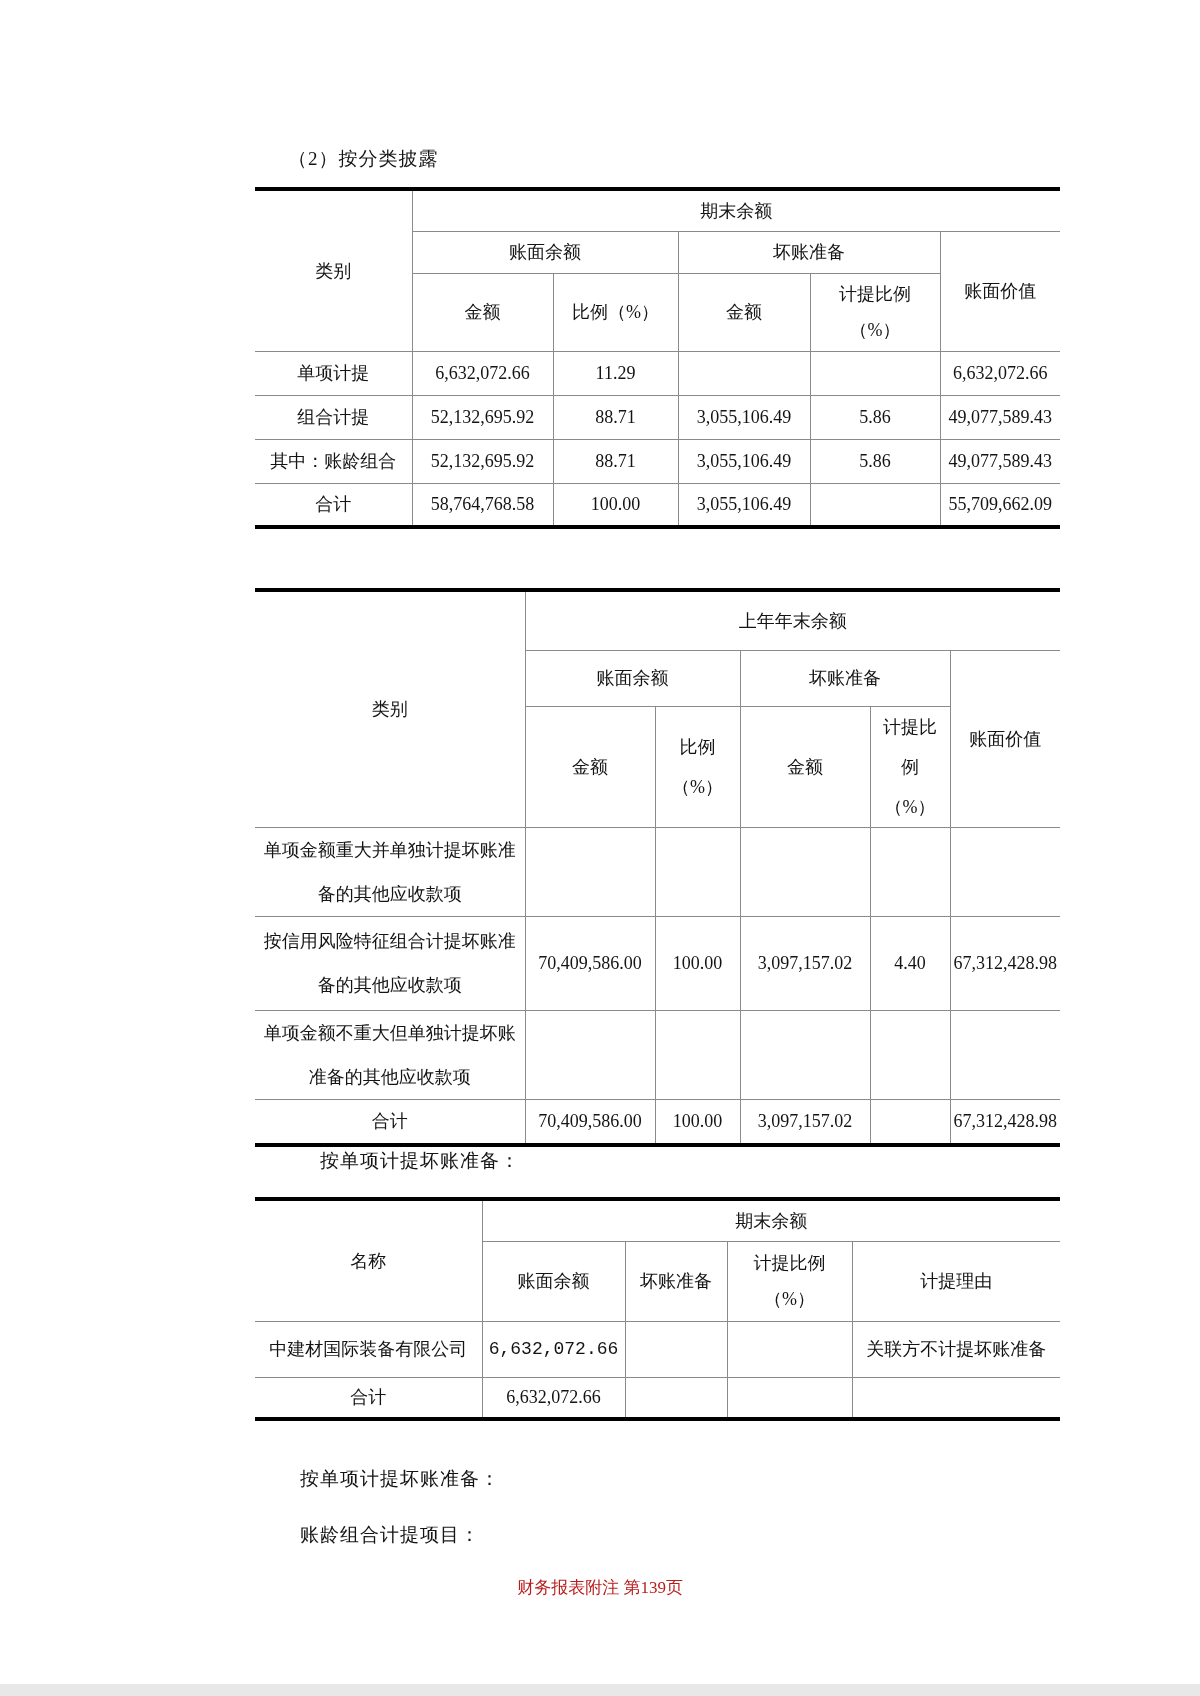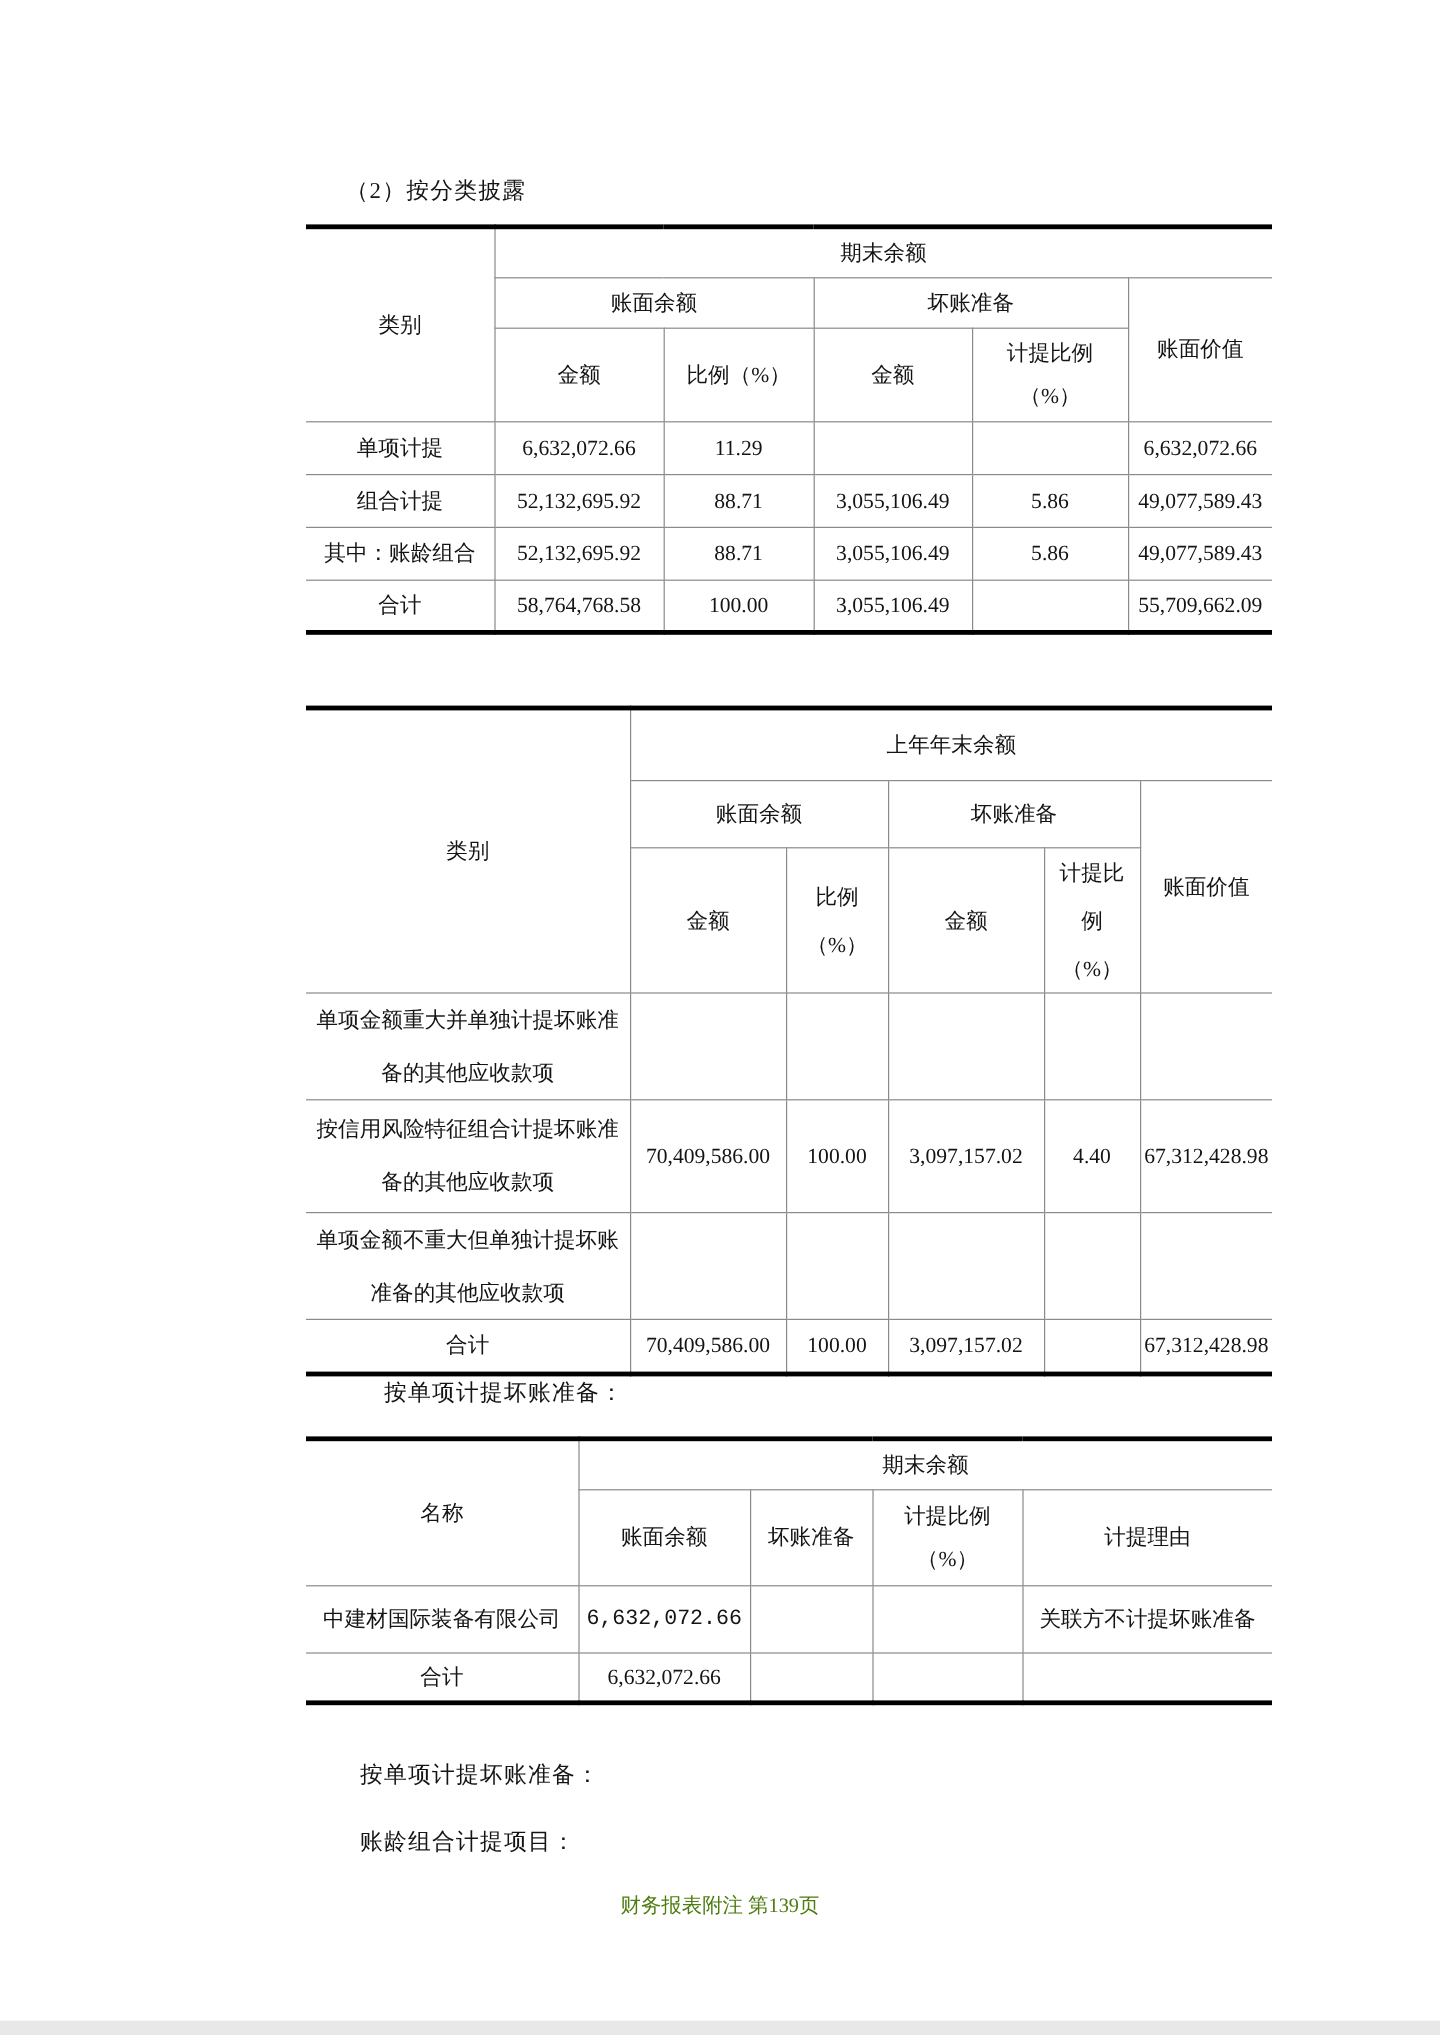--- a/index.html
+++ b/index.html
@@ -3,21 +3,21 @@
 <meta charset="utf-8">
 <style>
   html,body{margin:0;padding:0;background:#e8e8e8;}
   .page{
     width:1200px;height:1684px;background:#ffffff;position:relative;
     margin:0 auto;color:#141414;
     font-family:"Liberation Serif","DejaVu Serif",serif;
   }
   .sec-title{position:absolute;font-size:19px;letter-spacing:1px;}
   .note-line{position:absolute;font-size:19px;letter-spacing:1px;}
-  .footer{position:absolute;left:0;right:0;text-align:center;font-size:17px;color:#4d7c0f;}
+  .footer{position:absolute;left:0;right:0;text-align:center;font-size:17px;color:#b91c1c;}
 
   table.t{
     position:absolute;left:255px;border-collapse:collapse;table-layout:fixed;
     border-top:4px solid #000;border-bottom:4px solid #000;
     border-left:hidden;border-right:hidden;
   }
   table.t td{
     border:1px solid #8a8a8a;text-align:center;vertical-align:middle;
     font-size:18px;padding:0;overflow:hidden;
   }

